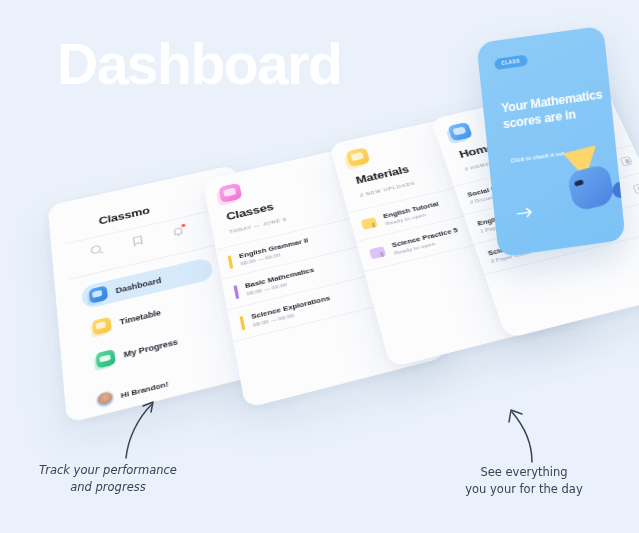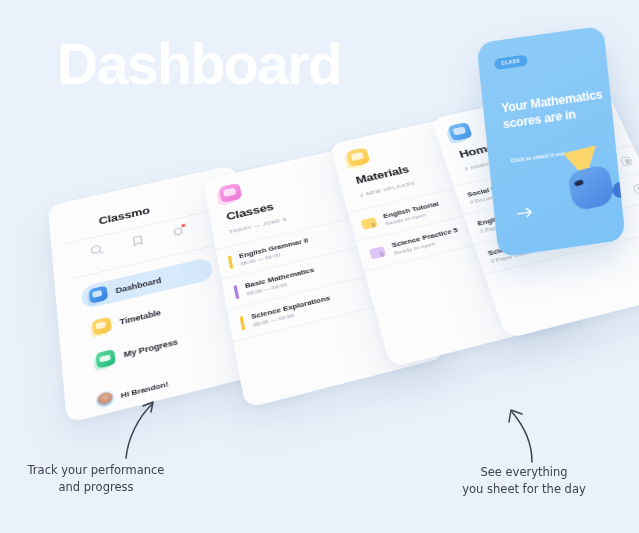--- a/index.html
+++ b/index.html
@@ -305,21 +305,21 @@
   
   .caption {
     position: absolute;
     font-family: "DejaVu Sans", sans-serif;
     font-size: 11.5px;
     color: #3b4250;
     text-align: center;
     line-height: 1.45;
     white-space: pre-line;
   }
-  #caption-left  { left: 16px; top: 462px; width: 160px; }
+  #caption-left  { left: 28px; top: 462px; width: 160px; font-style: italic; }
   #caption-right { left: 448px; top: 464px; width: 152px; }
 
   .arrow-svg { position: absolute; }
   #arrow-left  { left: 118px; top: 398px; }
   #arrow-right { left: 502px; top: 406px; }
 </style>
 </head>
 <body>
 
 <div id="hero-title">Dashboard</div>
@@ -542,13 +542,13 @@
 </svg>
 
 <svg id="arrow-right" class="arrow-svg" width="44" height="58" viewBox="0 0 44 58">
   <path d="M30 56 C 30 38, 22 20, 10 6" fill="none" stroke="#3b4250" stroke-width="1.5" stroke-linecap="round"></path>
   <path d="M7 16 L9 4 L20 8" fill="none" stroke="#3b4250" stroke-width="1.5" stroke-linecap="round" stroke-linejoin="round"></path>
 </svg>
 
 <div id="caption-left" class="caption">Track your performance
 and progress</div>
 <div id="caption-right" class="caption">See everything
-you sheet for the day</div>
+you your for the day</div>
 
 </body></html>

